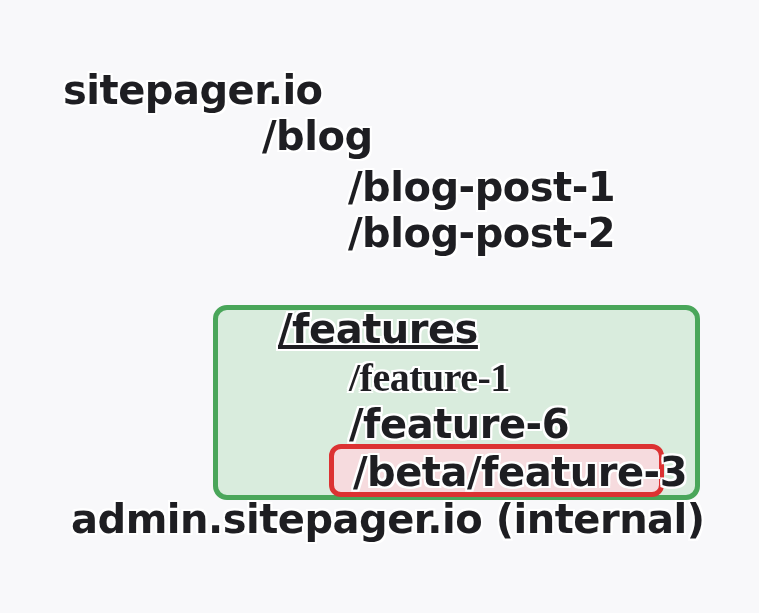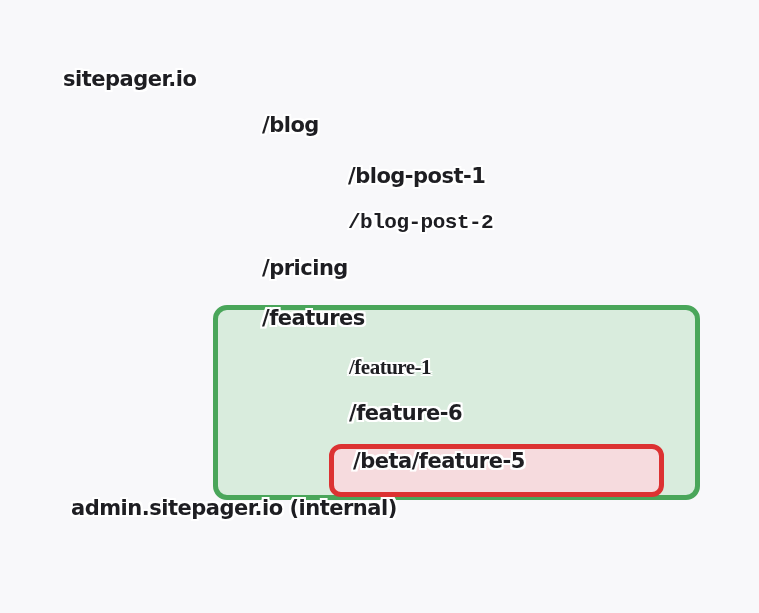--- a/index.html
+++ b/index.html
@@ -9,21 +9,21 @@
   .canvas {
     position: relative;
     width: 759px;
     height: 613px;
     background: var(--canvas-bg, #f8f8fa);
     overflow: hidden;
     font-family: "DejaVu Sans", "Liberation Sans", sans-serif;
   }
   .node {
     position: absolute;
-    font-size: 21px;
+    font-size: 40px;
     font-weight: 700;
     letter-spacing: -0.5px;
     line-height: 1.1;
     color: var(--text-color, #1e1e22);
     white-space: nowrap;
     z-index: 3;
     
     text-shadow:
       -2px -2px 0 #ffffff,  2px -2px 0 #ffffff,
       -2px  2px 0 #ffffff,  2px  2px 0 #ffffff,
@@ -59,21 +59,20 @@
 <body>
 
 <div class="canvas">
 
   <div class="box green"></div>
   <div class="box red"></div>
 
   <div class="node" style="left:63px;  top:68px;">sitepager.io</div>
   <div class="node" style="left:262px; top:114px;text-align:right;">/blog</div>
   <div class="node" style="left:348px; top:165px;">/blog-post-1</div>
-  <div class="node" style="left:348px; top:211px;font-family:Liberation Mono, monospace;">/blog-post-2</div>
-  <div class="node" style="left:262px; top:257px;">/pricing</div>
-  <div class="node" style="left:262px; top:307px;">/features</div>
+  <div class="node" style="left:348px; top:211px;">/blog-post-2</div>
+  <div class="node" style="left:278px; top:307px;text-decoration:underline;">/features</div>
   <div class="node" style="left:349px; top:356px;font-family:Liberation Serif, serif;">/feature-1</div>
   <div class="node" style="left:349px; top:402px;">/feature-6</div>
-  <div class="node" style="left:353px; top:450px;">/beta/feature-5</div>
+  <div class="node" style="left:353px; top:450px;">/beta/feature-3</div>
   <div class="node" style="left:62px;  top:497px;margin-left:9px;">admin.sitepager.io (internal)</div>
 
 </div>
 
 </body></html>

